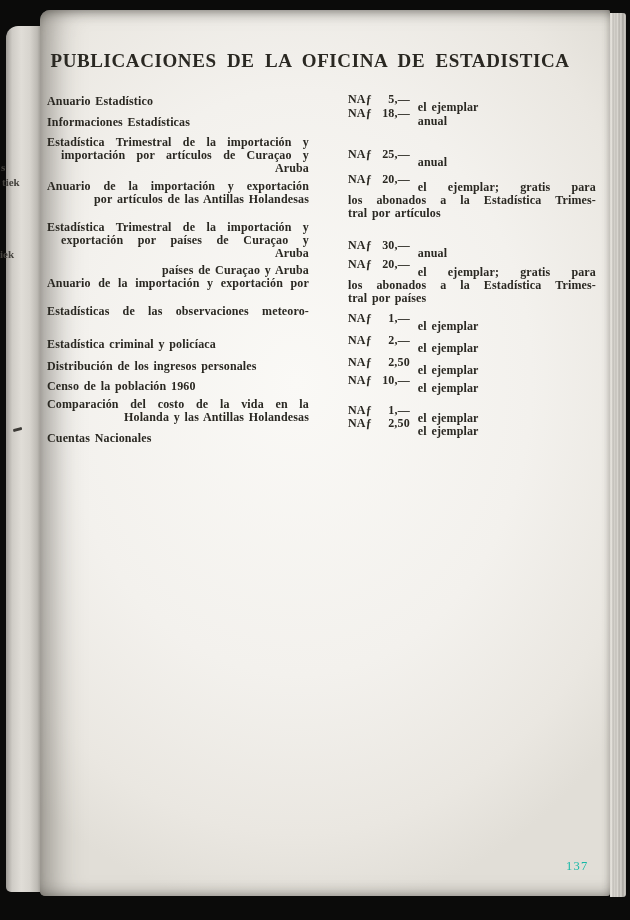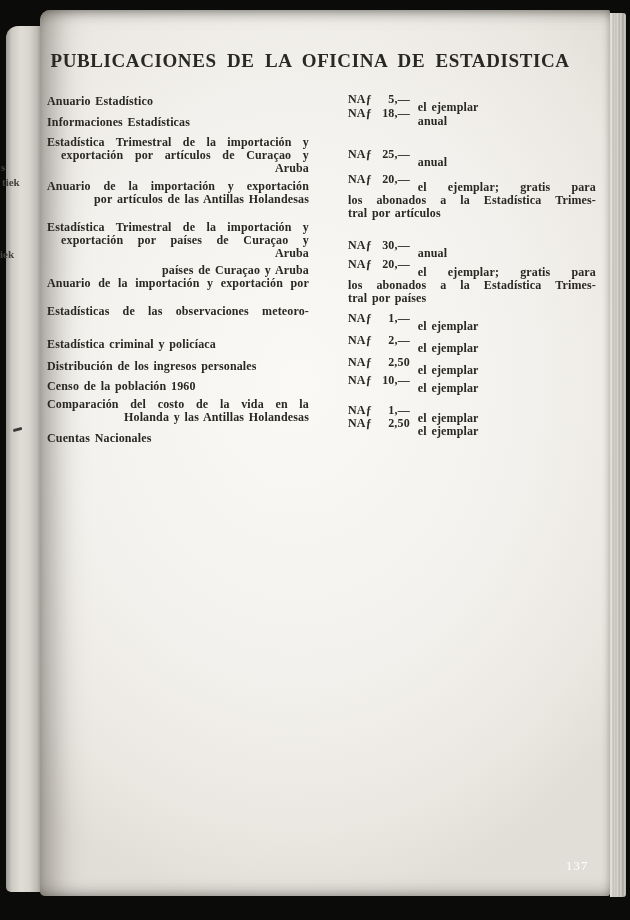--- a/index.html
+++ b/index.html
@@ -32,21 +32,21 @@
   .pblock{position:absolute;left:348px;width:248px;font-size:12px;font-weight:bold;
     line-height:13px;letter-spacing:0.15px;word-spacing:1.5px;}
   .prow{display:flex;}
   .cur{flex:0 0 auto;}
   .amt{flex:0 0 38px;text-align:right;}
   .unit{flex:1 1 auto;margin-left:8px;margin-top:8px;}
   .prow.wide .unit{text-align:justify;text-align-last:justify;word-spacing:0;}
   .extra{}
   .extra.j{text-align:justify;text-align-last:justify;word-spacing:0;}
   .pageno{position:absolute;left:566px;top:859px;width:40px;font-size:12.5px;
-    letter-spacing:1.2px;color:#ffffff;}
+    letter-spacing:1.2px;color:#14b8a6;}
   .frag{position:absolute;font-size:11px;font-weight:bold;color:#44423d;}
   .f1{left:1px;top:161px;}
   .f2{left:2px;top:176px;}
   .f3{left:0px;top:248px;}
   .tick{position:absolute;left:13px;top:428px;width:9px;height:2.5px;background:#3c3a36;
     transform:rotate(-15deg);border-radius:1px;}
 </style>
 </head>
 <body>
 
@@ -78,21 +78,21 @@
         </div>
         <div class="pblock" style="top: 107px;">
           <div class="prow">
             <span class="cur">NAƒ</span>
             <span class="amt">18,—</span>
             <span class="unit">anual</span>
           </div>
         </div>
         <div class="nblock" style="top: 136px;">
           <div class="nline j">Estadística Trimestral de la importación y</div>
-          <div class="nline j i">exportación por artículos de Curaçao y</div>
+          <div class="nline j i">importación por artículos de Curaçao y</div>
           <div class="nline i">Aruba</div>
         </div>
         <div class="pblock" style="top: 148px;">
           <div class="prow">
             <span class="cur">NAƒ</span>
             <span class="amt">25,—</span>
             <span class="unit">anual</span>
           </div>
         </div>
         <div class="nblock" style="top: 180px;">

